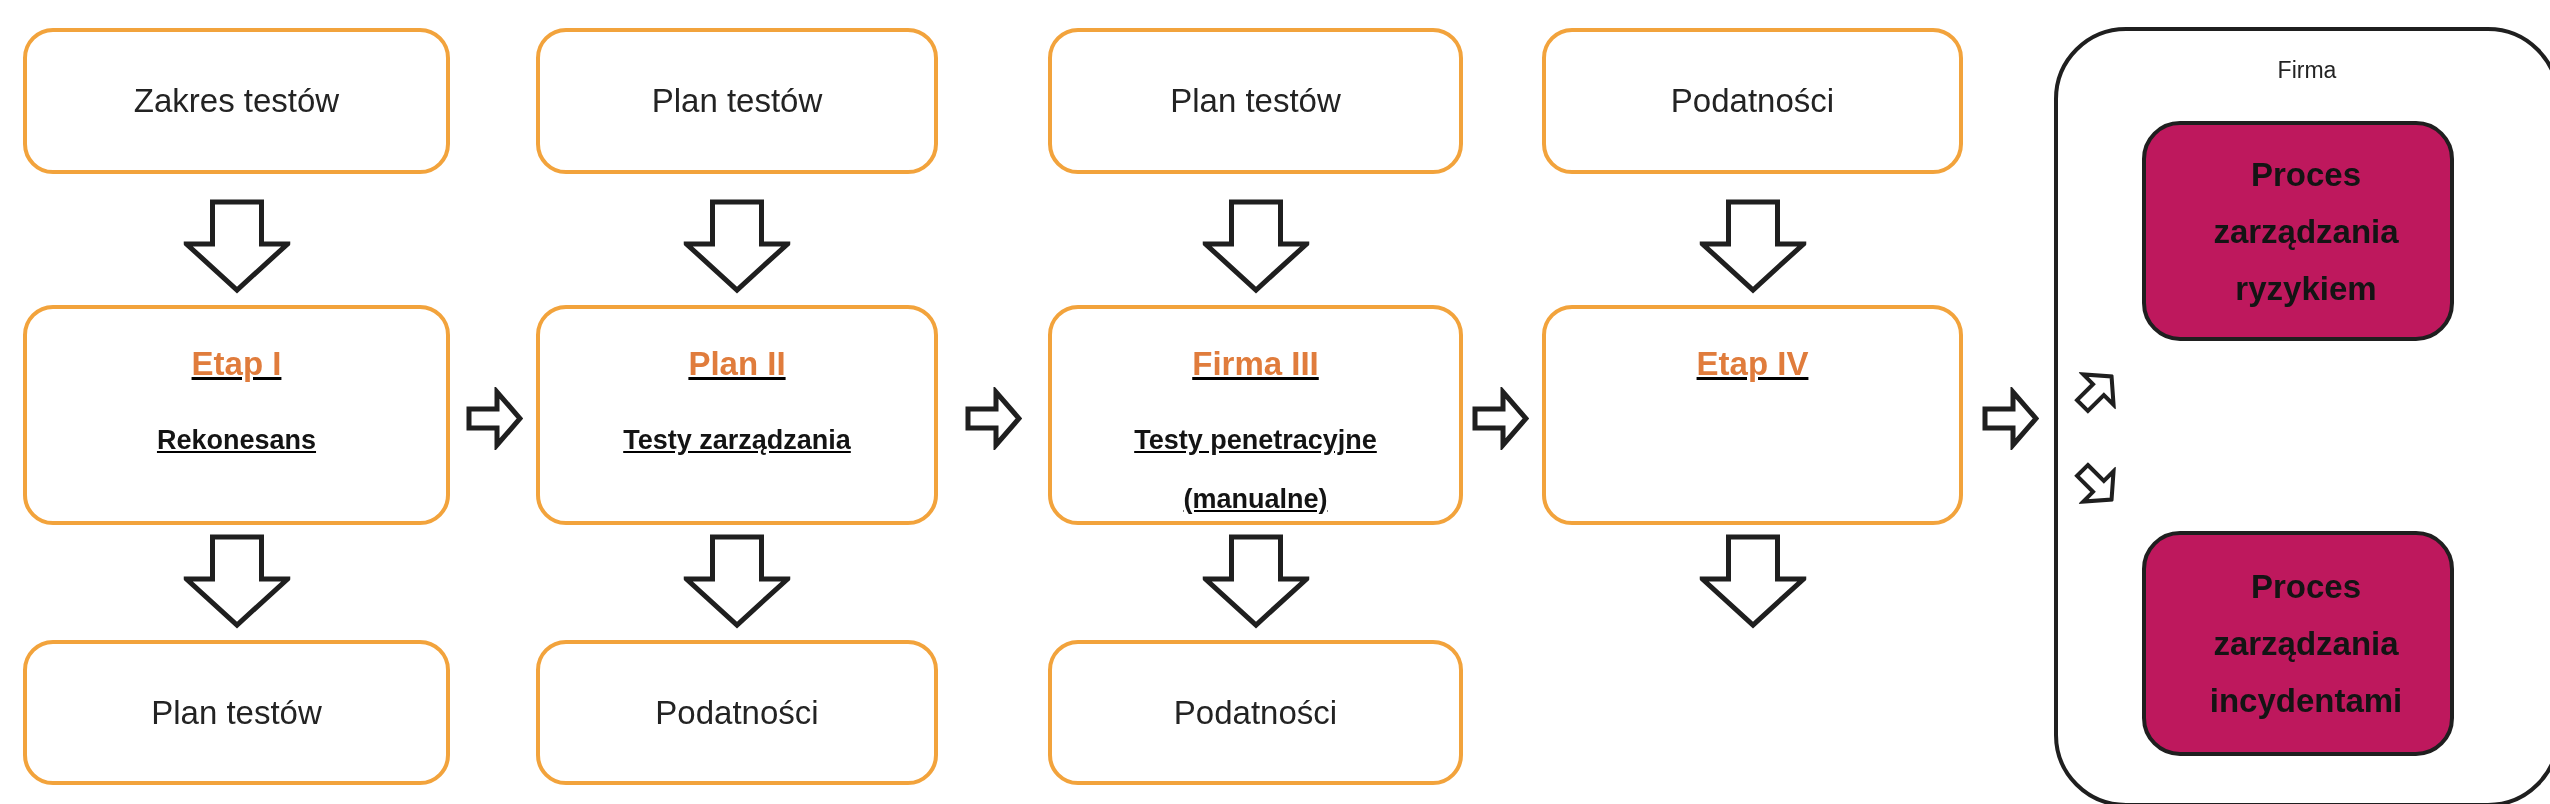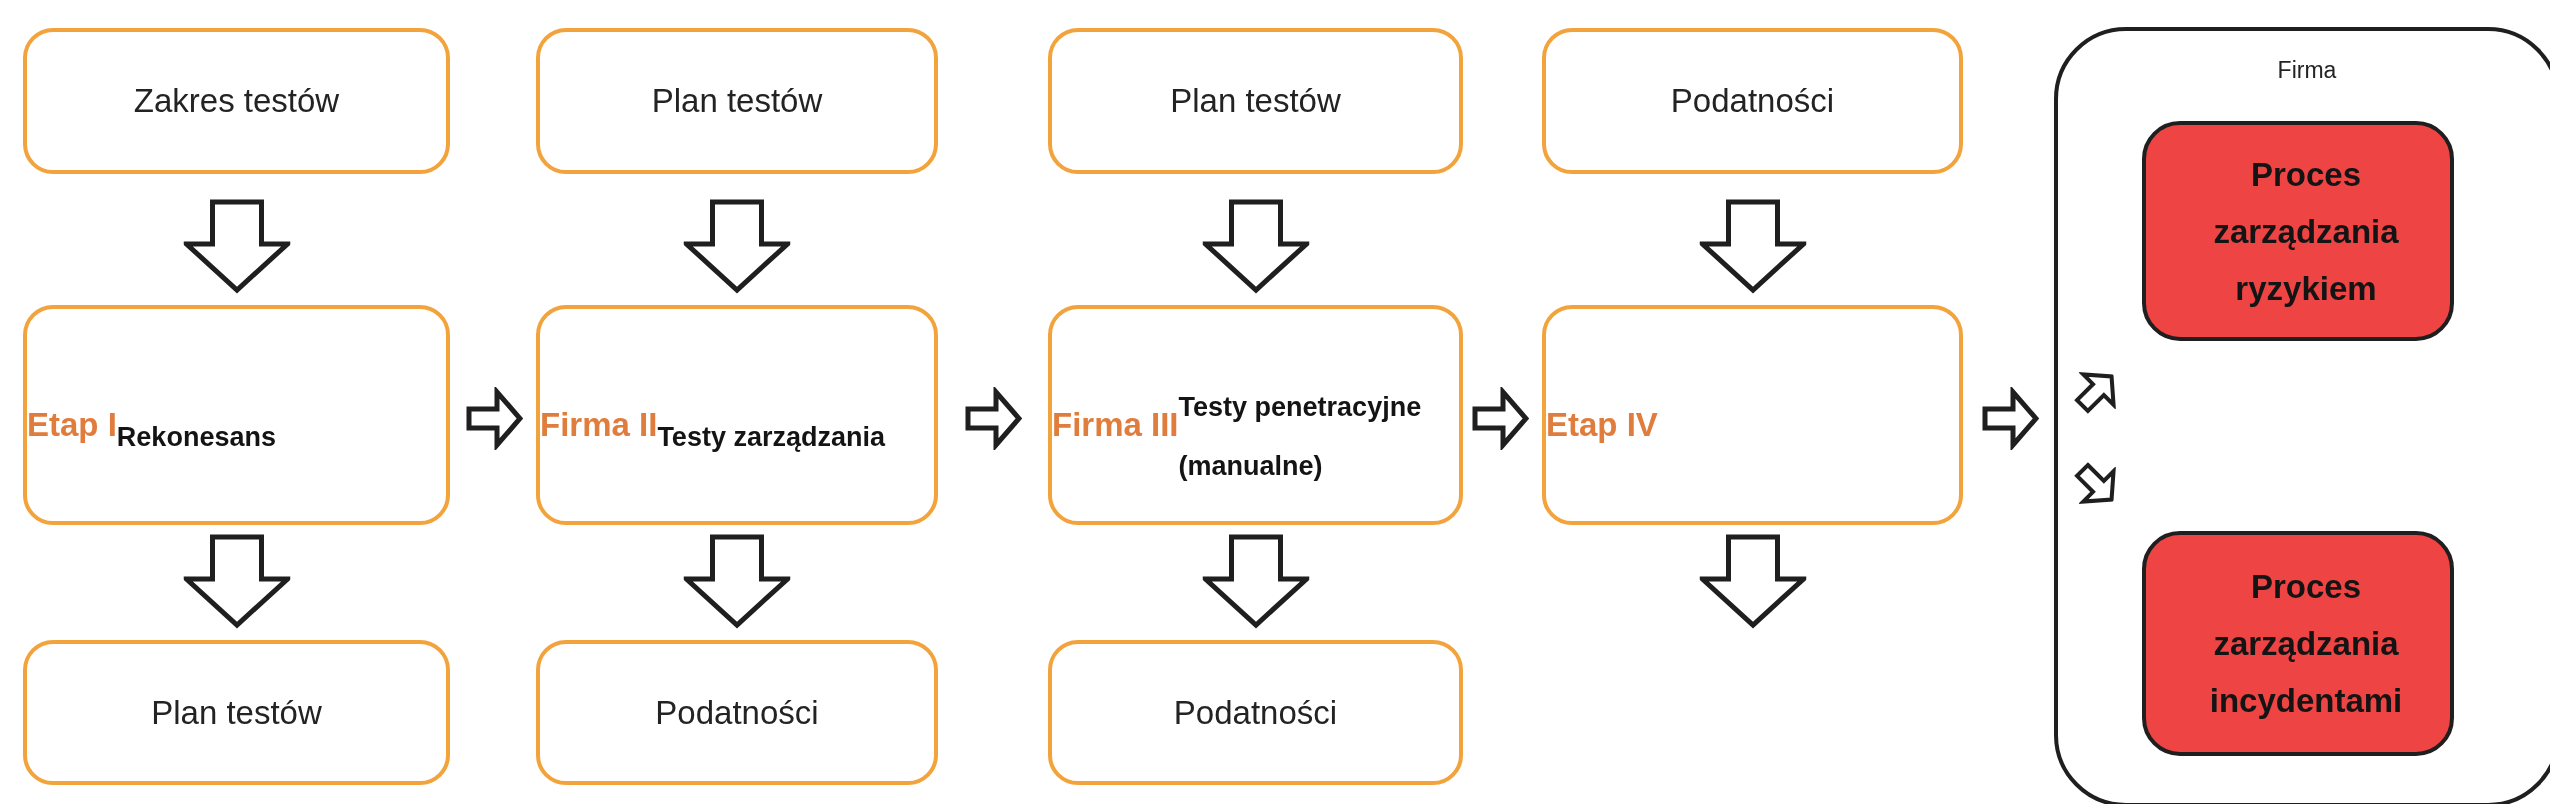--- a/index.html
+++ b/index.html
@@ -4,48 +4,48 @@
 <style>
   html,body{margin:0;padding:0;background:#fff;}
   .canvas{
     position:relative;width:2550px;height:804px;background:#fff;overflow:hidden;
     font-family:"Liberation Sans","DejaVu Sans",sans-serif;
   }
   
   .obox{
     position:absolute;left:0;right:0;box-sizing:border-box;background:#fff;
     border:4px solid #F2A33C;border-radius:30px;
-    display:flex;align-items:center;justify-content:center;
+    display:flex;align-items:center;justify-content:center;text-align:center;
   }
   .col{position:absolute;top:0;height:804px;}
   .c1{left:23px;width:427px;}
   .c2{left:536px;width:402px;}
   .c3{left:1048px;width:415px;}
   .c4{left:1542px;width:421px;}
   .box-top{top:28px;height:146px;}
-  .stage{top:305px;height:220px;justify-content:flex-start;padding-top:20px;}
+  .stage{top:305px;height:220px;flex-direction:column;justify-content:flex-start;padding-top:32px;text-decoration:underline;}
   .box-bottom{top:640px;height:145px;}
   .box-text{font-size:33px;line-height:58px;color:#232323;white-space:pre-line;}
   .stage-title{font-size:33px;line-height:46px;font-weight:700;color:#E07C3C;}
   .stage-body{margin-top:24px;font-size:27px;line-height:59px;font-weight:700;color:#141414;white-space:pre-line;}
   
   .arrow-shape{fill:#fff;stroke:#1F1F1F;stroke-width:5px;stroke-linejoin:miter;}
   .varrow{position:absolute;left:50%;transform:translateX(-50%);width:107px;height:97px;}
   .va1{top:198px;}
   .va2{top:533px;}
   .harrow{position:absolute;top:387px;width:57px;height:63px;}
   .h1{left:466px;}.h2{left:965px;}.h3{left:1472px;}.h4{left:1982px;}
   
   .firma{
     position:absolute;left:2054px;top:27px;width:506px;height:780px;box-sizing:border-box;
     background:#fff;border:4px solid #1F1F1F;border-radius:72px;
   }
   .firma-title{position:absolute;top:26px;left:0;right:0;text-align:center;font-size:23px;color:#232323;}
   .pbox{
-    position:absolute;left:84px;width:312px;box-sizing:border-box;background:#ef4444;
+    position:absolute;left:84px;width:312px;box-sizing:border-box;background:#be185d;
     border:4px solid #1F1F1F;border-radius:38px;
     display:flex;align-items:center;justify-content:center;padding-left:16px;
   }
   .p1{top:90px;height:220px;}
   .p2{top:500px;height:225px;}
   .process-text{font-size:33px;font-weight:700;color:#141414;line-height:57px;white-space:pre-line;text-align:center;}
   .darrow{position:absolute;width:46px;height:52px;}
   .dne{left:16px;top:334px;transform:rotate(-45deg);}
   .dse{left:16px;top:428px;transform:rotate(45deg);}
   .defs-holder{position:absolute;width:0;height:0;overflow:hidden;}
@@ -84,21 +84,21 @@
   </section>
 
   <section class="col c2">
     <div class="obox box-top">
       <div class="box-text">Plan testów</div>
     </div>
     <svg class="varrow va1 arrow-shape">
         <use href="#arr-down"></use>
       </svg>
     <div class="obox stage">
-      <div class="stage-title">Firma II</div>
+      <div class="stage-title">Plan II</div>
       <div class="stage-body">Testy zarządzania</div>
     </div>
     <svg class="varrow va2 arrow-shape">
         <use href="#arr-down"></use>
       </svg>
     <div class="obox box-bottom">
       <div class="box-text">Podatności</div>
     </div>
   </section>
 

